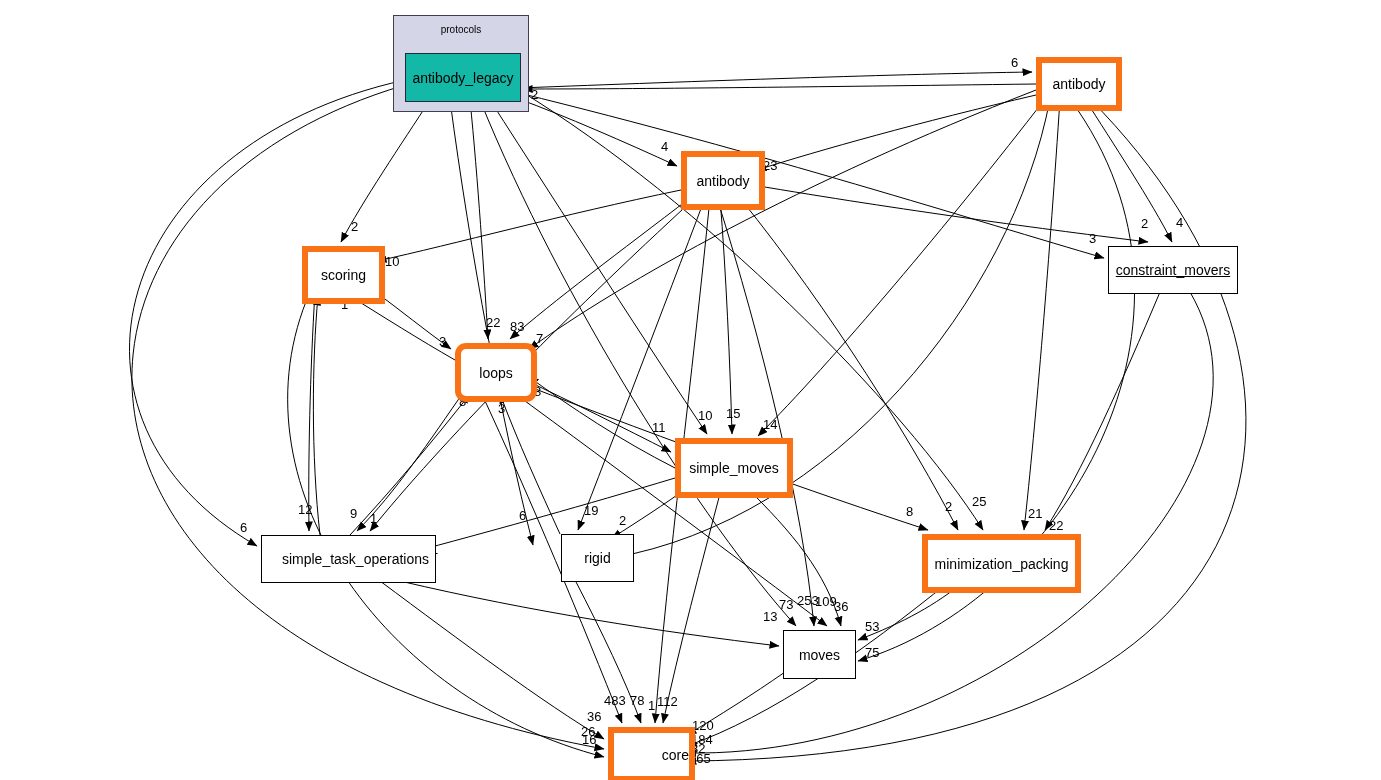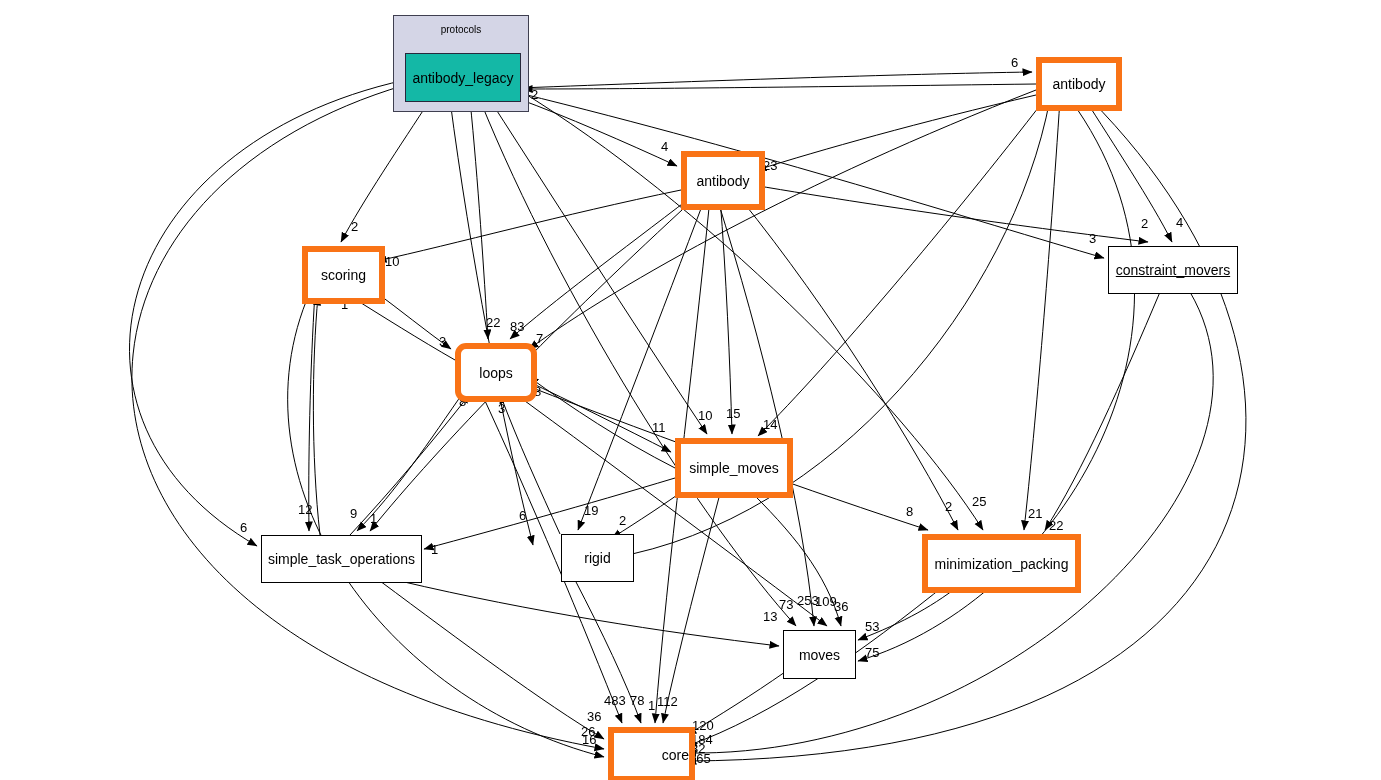--- a/index.html
+++ b/index.html
@@ -188,21 +188,21 @@
       </div>
       <div class="node black" style="left: 1108px; top: 246px; width: 128px; height: 46px; text-decoration: underline;">
         <span>constraint_movers</span>
       </div>
       <div class="node red" style="left: 455px; top: 343px; width: 70px; height: 47px; border-radius: 11px;">
         <span>loops</span>
       </div>
       <div class="node red" style="left: 675px; top: 438px; width: 106px; height: 48px; align-items: center;">
         <span>simple_moves</span>
       </div>
-      <div class="node black" style="left: 261px; top: 535px; width: 159px; height: 46px;">
+      <div class="node black" style="left: 261px; top: 535px; width: 159px; height: 46px; padding-left: 14px;">
         <span>simple_task_operations</span>
       </div>
       <div class="node black" style="left: 561px; top: 534px; width: 71px; height: 46px;">
         <span>rigid</span>
       </div>
       <div class="node red" style="left: 922px; top: 534px; width: 147px; height: 47px;">
         <span>minimization_packing</span>
       </div>
       <div class="node black" style="left: 783px; top: 630px; width: 71px; height: 47px;">
         <span>moves</span>

